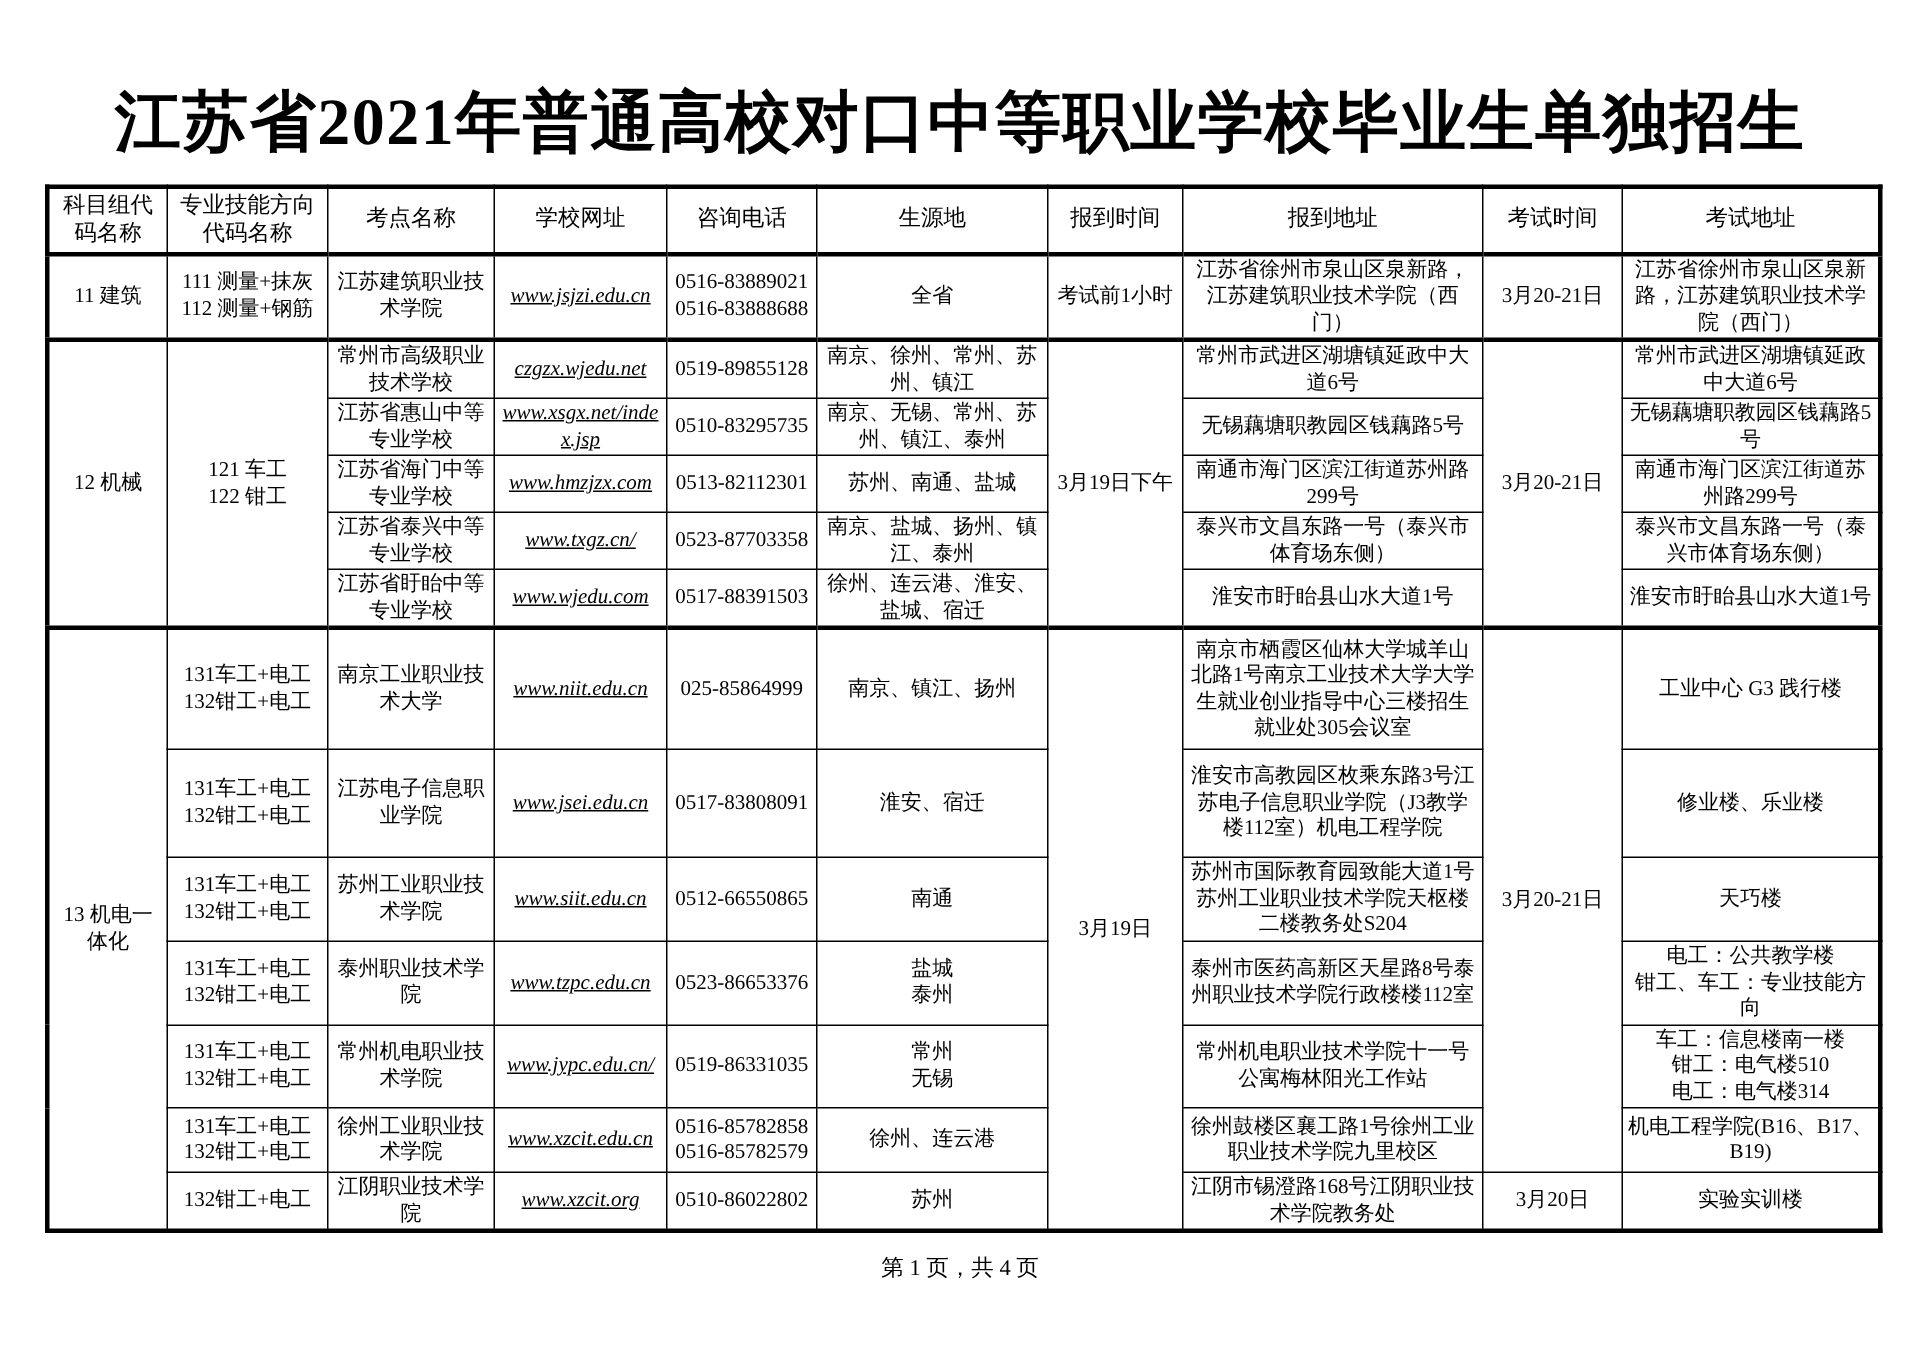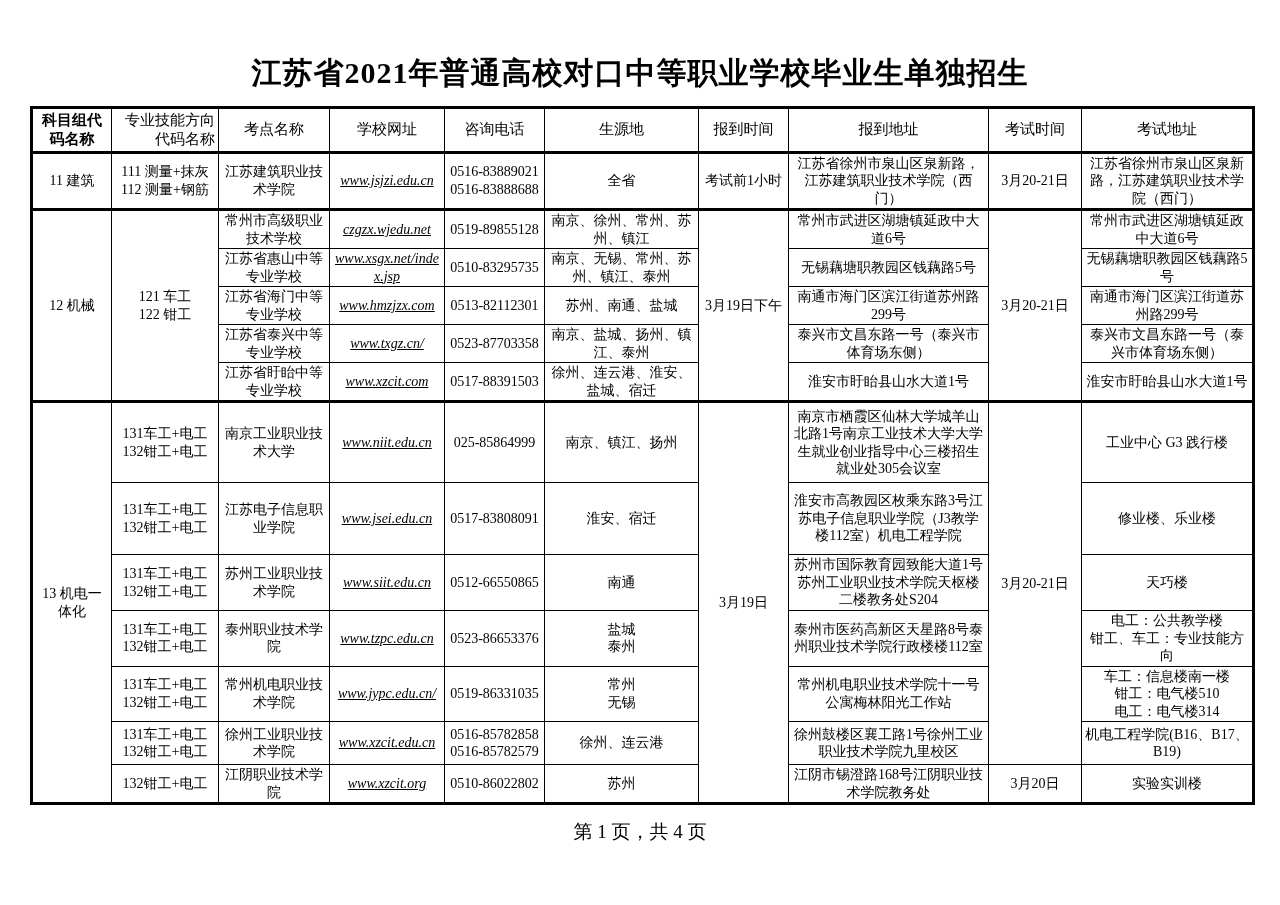--- a/index.html
+++ b/index.html
@@ -5,40 +5,40 @@
   * { box-sizing: border-box; }
   html,body { margin:0; padding:0; }
   body {
     width:1280px; height:905px; background:#ffffff; color:#000;
     font-family:"Liberation Serif","DejaVu Serif",serif;
     overflow:hidden;
   }
   .page { width:1280px; height:905px; position:relative; }
   .title {
     padding-top:55px; text-align:center;
-    font-size:30px; font-weight:bold; line-height:1.22;
+    font-size:44px; font-weight:bold; line-height:1.22;
     letter-spacing:1px;
   }
   table.exam {
     border-collapse:collapse; table-layout:fixed;
     margin:14px 0 0 30px; width:1222px;
     border:3px solid #000;
   }
   th, td {
     border:1px solid #000;
     text-align:center; vertical-align:middle;
     padding:1px 3px; overflow:hidden;
     white-space:pre-line; line-height:1.25;
   }
   th { font-size:15px; font-weight:normal; border-bottom:3px solid #000; }
   td { font-size:14px; }
   tr.section-start td { border-top:3px solid #000; }
   td.url { text-decoration:underline; word-break:break-all;font-style:italic; }
   .footer {
-    text-align:center; margin-top:14px; font-size:19px;
+    text-align:center; margin-top:14px; font-size:15px;
   }
 </style>
 </head>
 <body>
 
 <div class="page">
   <div class="title">
     <div>江苏省2021年普通高校对口中等职业学校毕业生单独招生</div>
   </div>
 
@@ -50,23 +50,23 @@
       <col style="width:115px">
         <col style="width:100px">
         <col style="width:154px">
       <col style="width:90px">
         <col style="width:200px">
         <col style="width:93px">
       <col style="width:172px">
     </colgroup>
     <thead>
       <tr>
-          <th style="height: 45px; font-weight: bold;">科目组代
+          <th style="height: 45px;">科目组代
 码名称</th>
-          <th style="height: 45px; text-align: right;">专业技能方向
+          <th style="height: 45px;">专业技能方向
 代码名称</th>
           <th style="height: 45px; margin-left: 28px;">考点名称</th>
           <th style="height: 45px;">学校网址</th>
           <th style="height: 45px;">咨询电话</th>
           <th style="height: 45px;">生源地</th>
           <th style="height: 45px;">报到时间</th>
           <th style="height: 45px;">报到地址</th>
           <th style="height: 45px;">考试时间</th>
           <th style="height: 45px;">考试地址</th>
         </tr>
@@ -118,21 +118,21 @@
         <tr style="height: 38px;">
           <td>江苏省泰兴中等专业学校</td>
           <td class="url">www.txgz.cn/</td>
           <td>0523-87703358</td>
           <td>南京、盐城、扬州、镇江、泰州</td>
           <td>泰兴市文昌东路一号（泰兴市体育场东侧）</td>
           <td>泰兴市文昌东路一号（泰兴市体育场东侧）</td>
         </tr>
         <tr style="height: 38px;">
           <td>江苏省盱眙中等专业学校</td>
-          <td class="url">www.xzcit.com</td>
+          <td class="url">www.wjedu.com</td>
           <td>0517-88391503</td>
           <td>徐州、连云港、淮安、盐城、宿迁</td>
           <td>淮安市盱眙县山水大道1号</td>
           <td>淮安市盱眙县山水大道1号</td>
         </tr>
         <tr class="section-start" style="height: 81px;">
           <td rowspan="7">13 机电一体化</td>
           <td>131车工+电工
 132钳工+电工</td>
           <td>南京工业职业技术大学</td>

